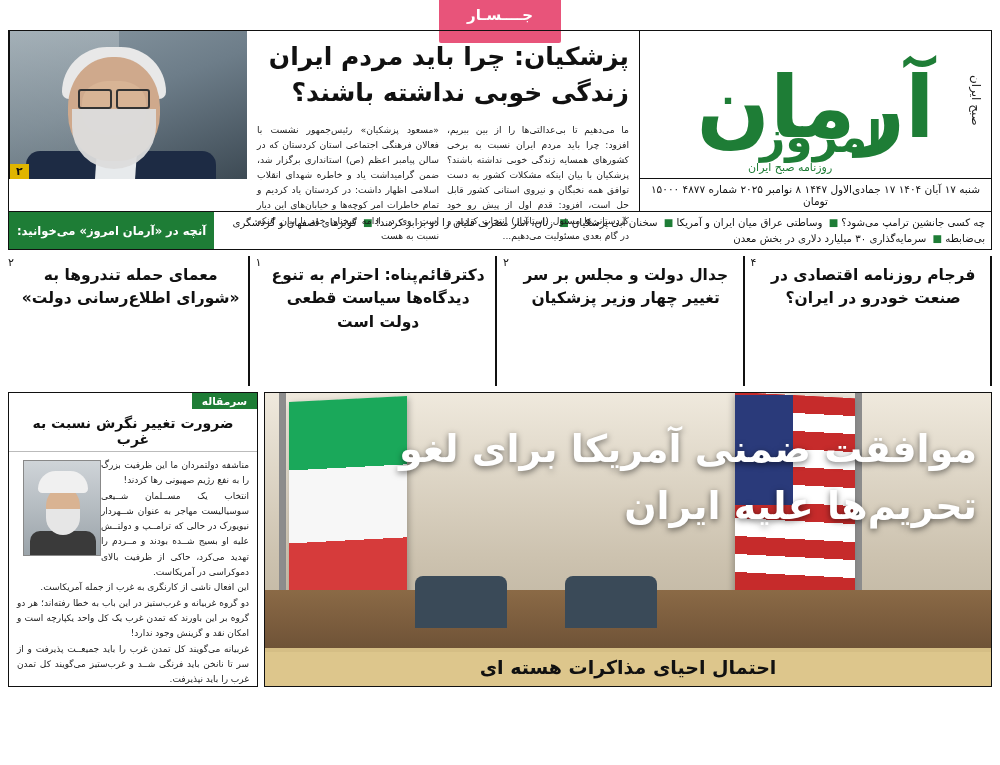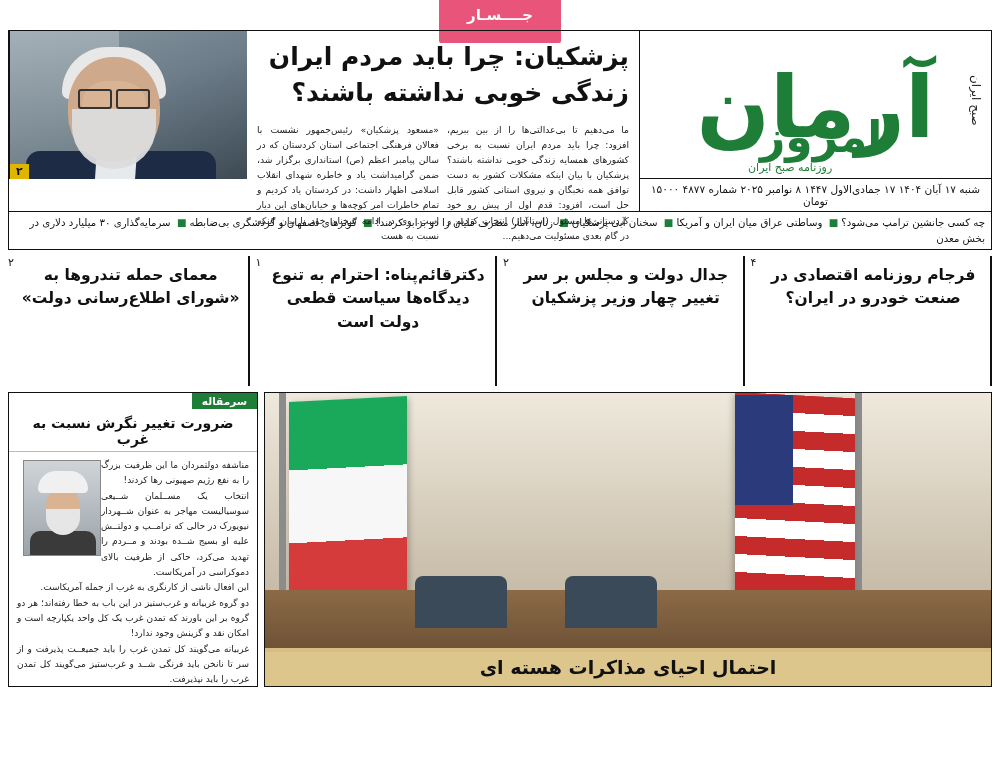--- a/index.html
+++ b/index.html
@@ -278,20 +278,21 @@
           <div class="pz-face"></div>
             <div class="pz-beard"></div>
           <div class="pz-glass"></div>
           <div class="lead-num">۲</div>
         </div>
       </div>
     </div>
   </div>
 
   <div class="ticker">
+    <div class="ticker-label">آنچه در «آرمان امروز» می‌خوانید:</div>
     <div class="ticker-items">
       <span>چه کسی جانشین ترامپ می‌شود؟</span><span class="sep">■</span>
       <span>وساطتی عراق میان ایران و آمریکا</span><span class="sep">■</span>
       <span>سخنان آبی پزشکیان</span><span class="sep">■</span>
       <span>زنان، آمار مصرف قلیان را دو برابر کردند!</span><span class="sep">■</span>
       <span>گوبرهای اصفهان و گردشگری بی‌ضابطه</span><span class="sep">■</span>
       <span>سرمایه‌گذاری ۳۰ میلیارد دلاری در بخش معدن</span>
     </div>
   </div>
 
@@ -378,20 +379,21 @@
       <div class="bp-bg"></div>
       <div class="bp-irpole"></div>
         <div class="bp-irflag"></div>
       <div class="bp-uspole"></div>
         <div class="bp-usflag"></div>
         <div class="bp-usunion"></div>
       <div class="bp-table"></div>
         <div class="bp-tablefront"></div>
       <div class="bp-chair" style="left:150px"></div>
       <div class="bp-chair" style="left:300px"></div>
+      <div class="bp-head">موافقت ضمنی آمریکا برای لغو تحریم‌ها علیه ایران</div>
       <div class="bp-strip">احتمال احیای مذاکرات هسته ای</div>
     </div>
 
     <div class="editorial">
       <div class="ed-tagwrap">
         <div class="ed-tag">سرمقاله</div>
       </div>
       <div class="ed-title">ضرورت تغییر نگرش نسبت به غرب</div>
       <div class="ed-body">
         <div class="ed-portrait">

